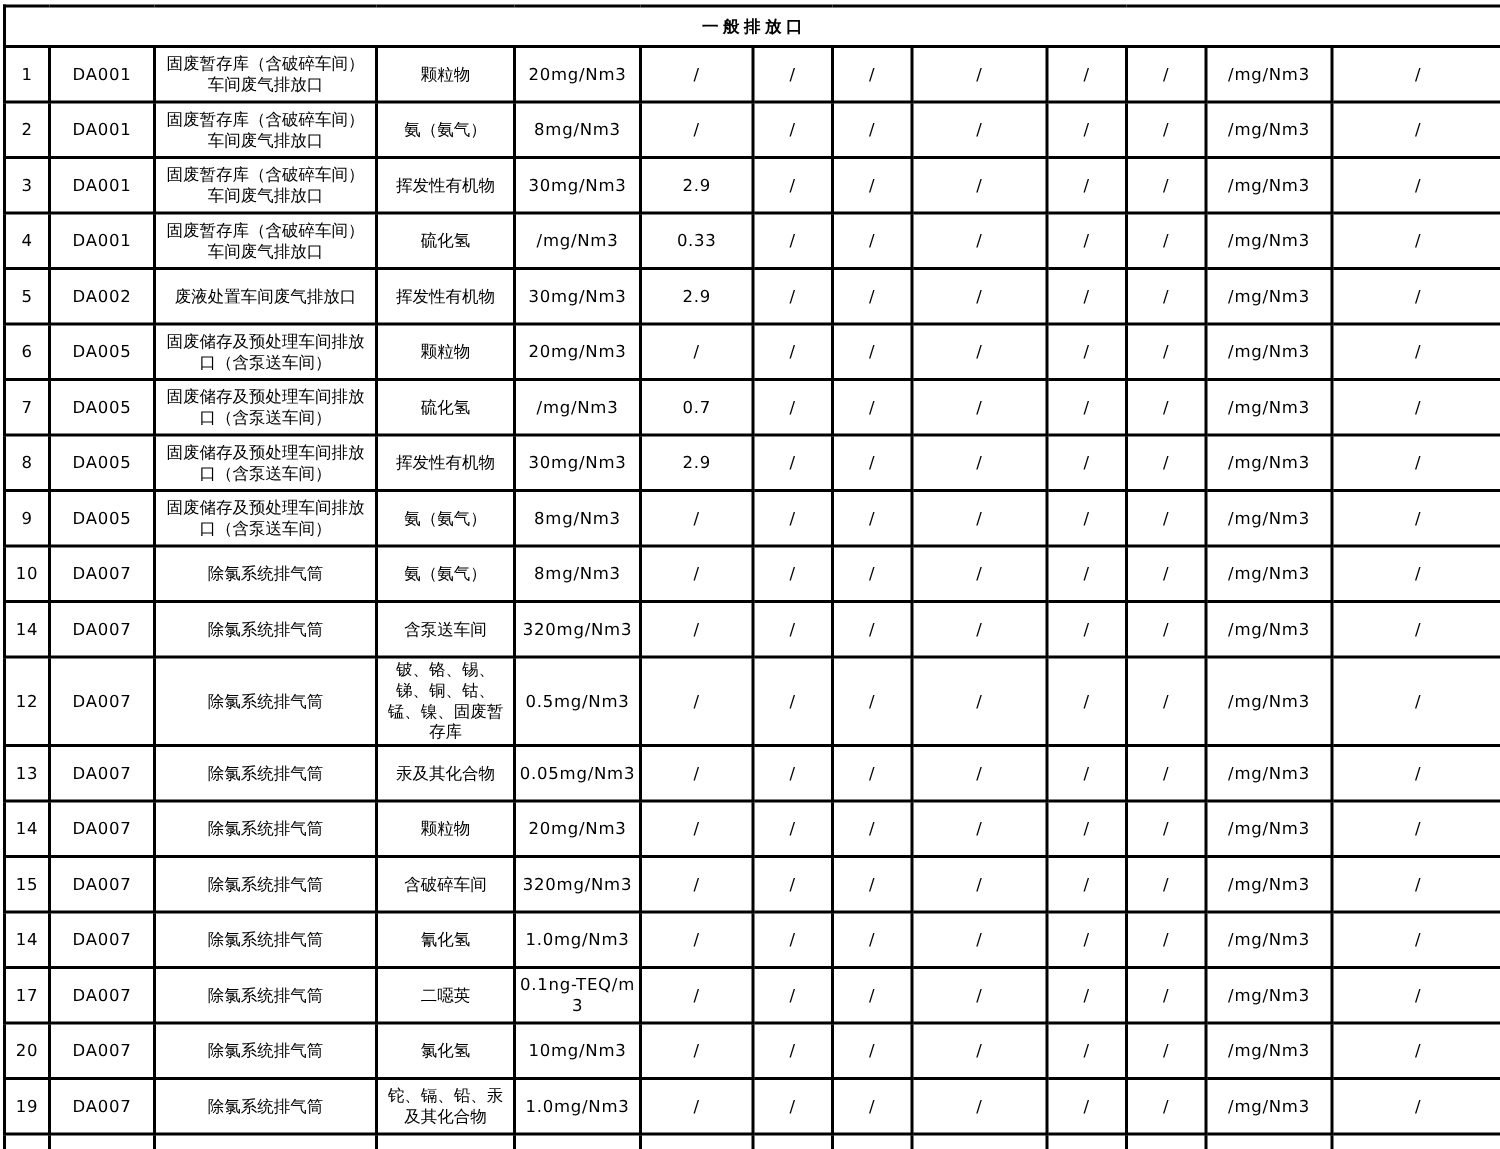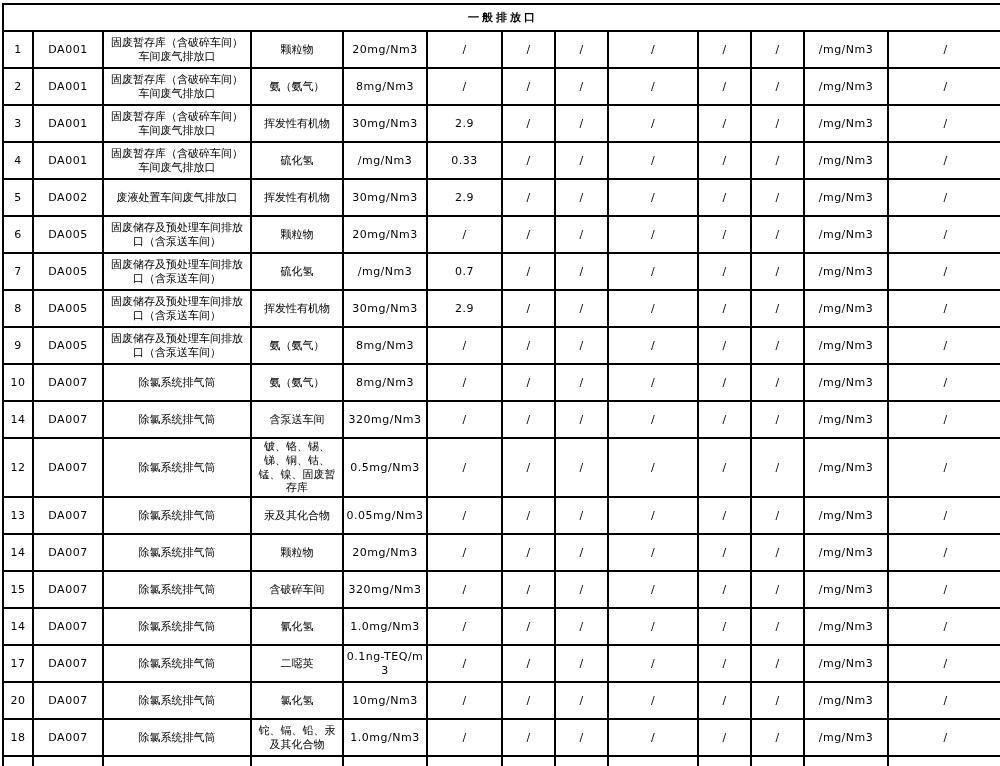--- a/index.html
+++ b/index.html
@@ -345,21 +345,21 @@
           <td class="cell-value">/</td>
           <td class="cell-slash">/</td>
           <td class="cell-slash">/</td>
           <td class="cell-slash">/</td>
           <td class="cell-slash">/</td>
           <td class="cell-slash">/</td>
           <td class="cell-unit">/mg/Nm3</td>
           <td class="cell-slash">/</td>
         </tr>
         <tr>
-          <td class="cell-no">18</td>
+          <td class="cell-no">19</td>
           <td class="cell-code">DA007</td>
           <td class="cell-outlet">除氯系统排气筒</td>
           <td class="cell-pollutant">铊、镉、铅、汞及其化合物</td>
           <td class="cell-limit">1.0mg/Nm3</td>
           <td class="cell-value">/</td>
           <td class="cell-slash">/</td>
           <td class="cell-slash">/</td>
           <td class="cell-slash">/</td>
           <td class="cell-slash">/</td>
           <td class="cell-slash">/</td>

